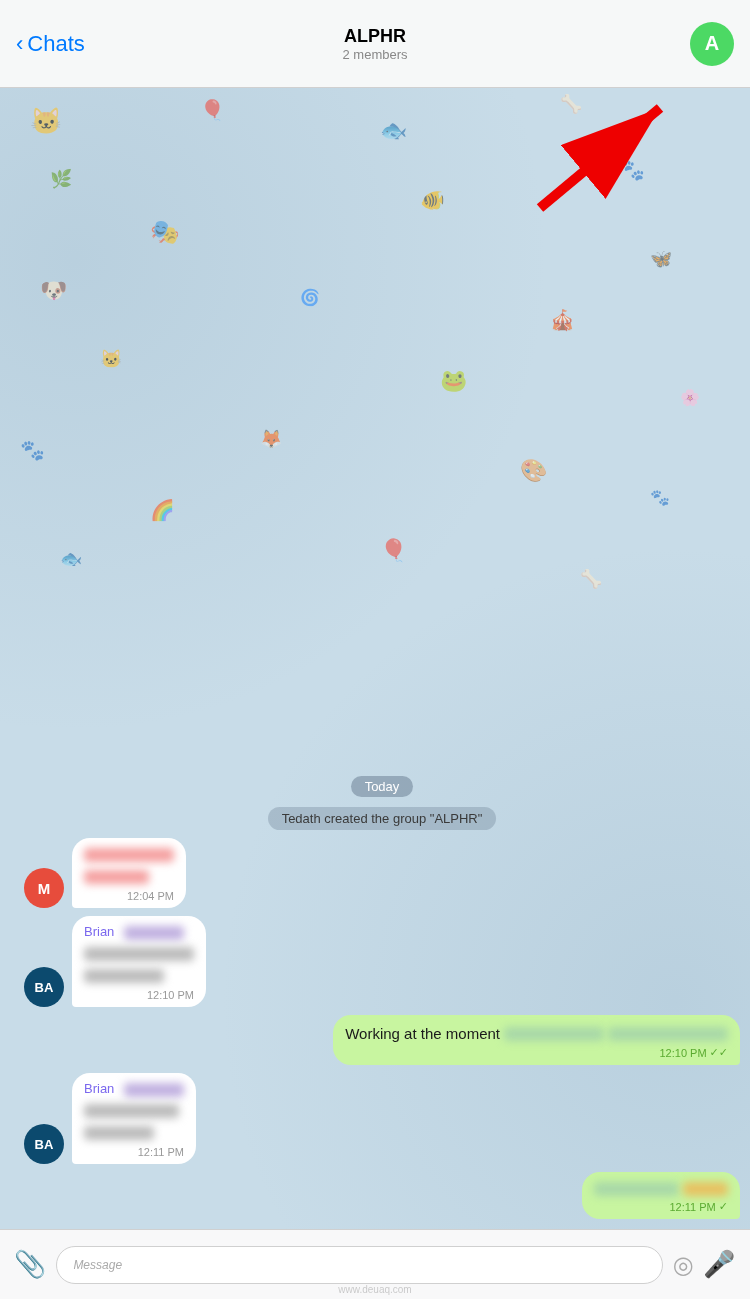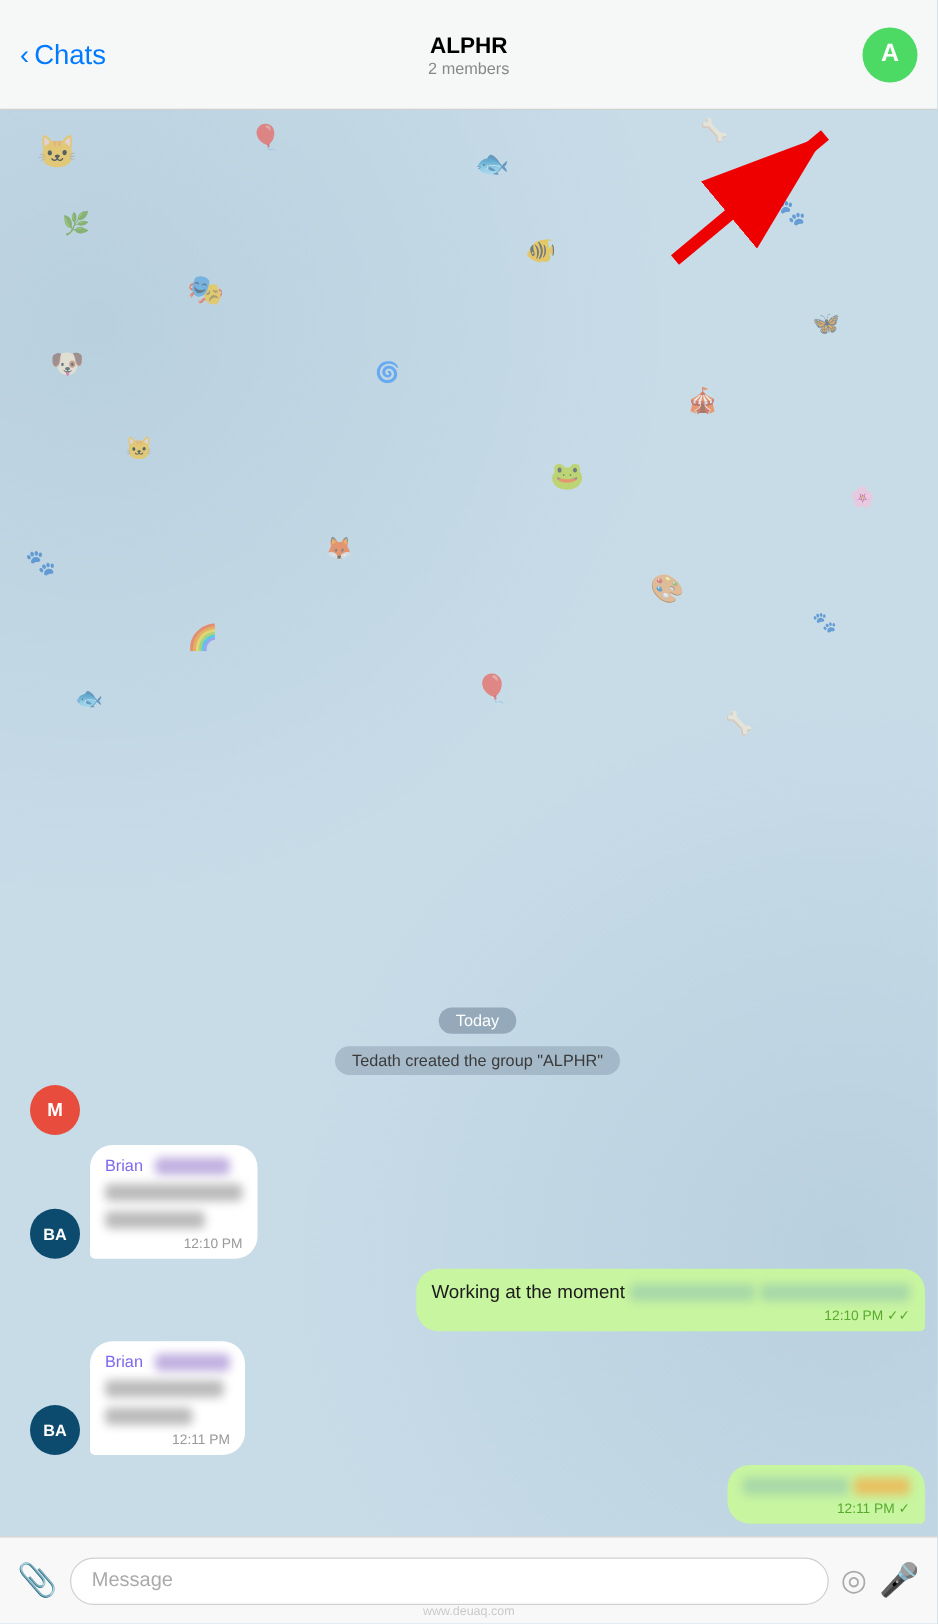--- a/index.html
+++ b/index.html
@@ -320,20 +320,31 @@
 
   <div class="messages-area">
 
     <div class="date-chip">Today</div>
     <div class="system-message">Tedath created the group "ALPHR"</div>
 
     <div class="message-row">
       <div class="msg-avatar avatar-red">
         <span>M</span>
       </div>
+      <div class="bubble incoming">
+        <div class="bubble-content">
+          <div style="display:flex;flex-direction:column;gap:4px;padding-bottom:2px;">
+            <span class="blur-line blur-line-pink" style="width:90px;"></span>
+            <span class="blur-line blur-line-pink" style="width:65px;"></span>
+          </div>
+          <div class="bubble-time-row">
+            <span class="bubble-time">12:04 PM</span>
+          </div>
+        </div>
+      </div>
     </div>
 
     <div class="message-row">
       <div class="msg-avatar avatar-blue" style="font-size:13px;">
         <span>BA</span>
       </div>
       <div class="bubble incoming">
         <div class="bubble-sender">Brian
           <span class="blur-line blur-line-purple" style="width:60px;display:inline-block;vertical-align:middle;margin-left:6px;"></span>
         </div>
@@ -399,18 +410,18 @@
         </div>
       </div>
     </div>
 
   </div>
 </div>
 
 <div class="bottom-bar">
   <span class="bottom-icon">📎</span>
   <div class="bottom-input">
-    <span style="color:#aaa;font-size:16px;">Message</span>
+    <span style="color:#aaa;font-size:12px;font-style:italic;">Message</span>
   </div>
   <span class="bottom-icon" style="font-size:24px;">◎</span>
   <span class="bottom-icon">🎤</span>
   <div class="watermark">www.deuaq.com</div>
 </div>
 
 </body></html>

